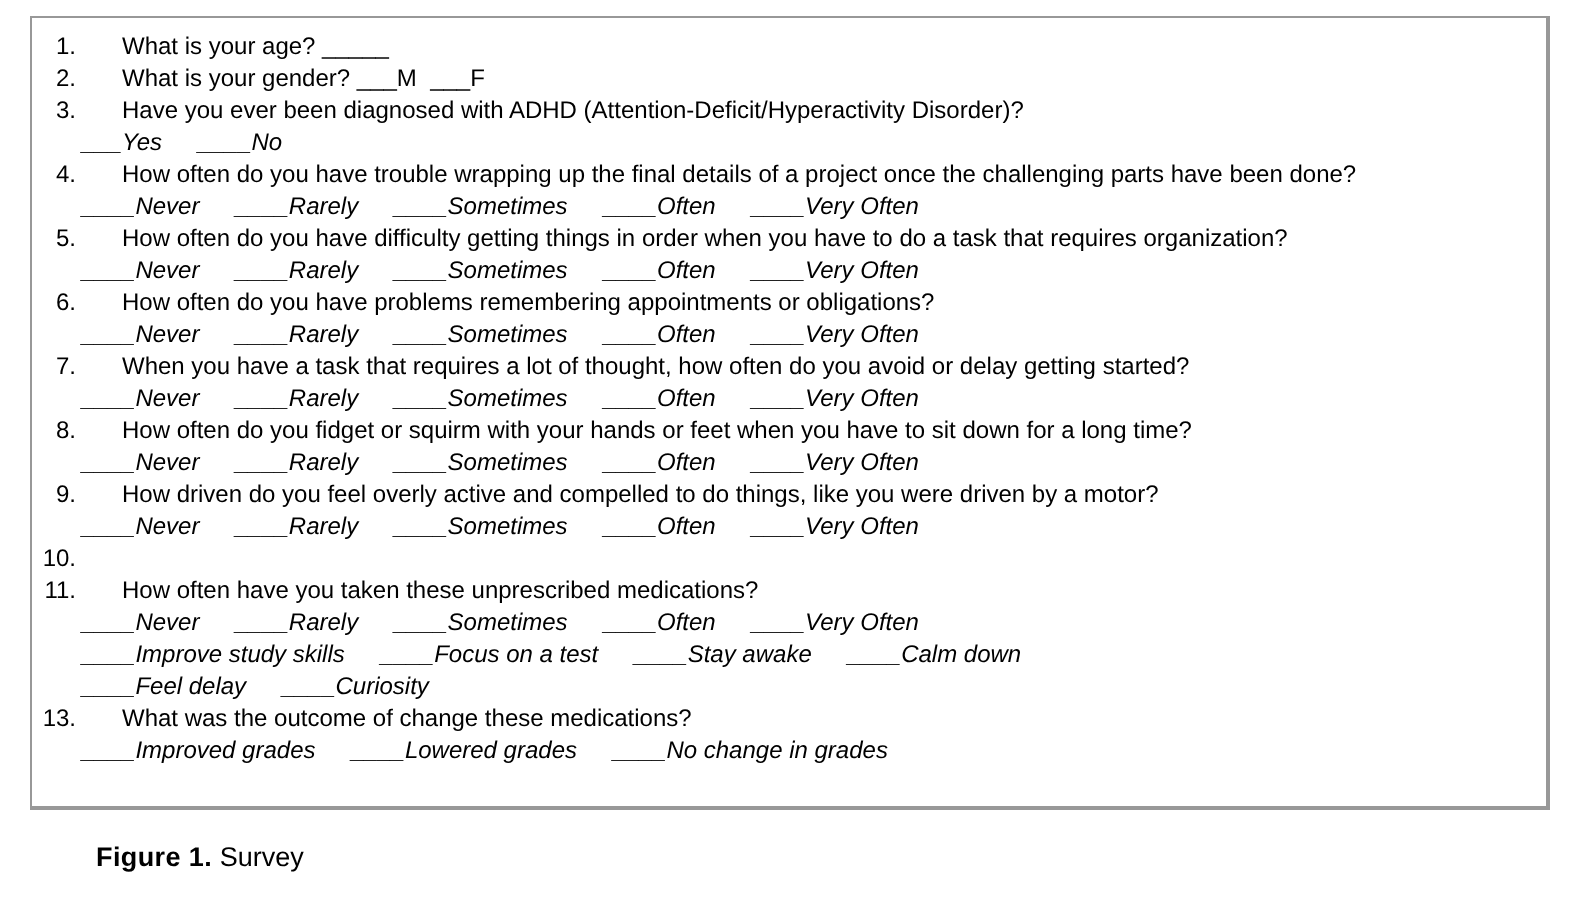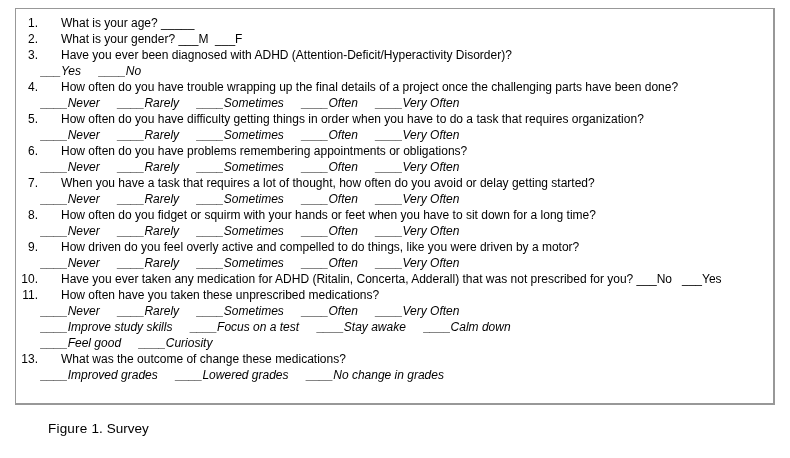--- a/index.html
+++ b/index.html
@@ -54,21 +54,21 @@
     font-style: italic;
   }
   .figure-caption {
     position: absolute;
     left: 16px;
     top: 420px;
     font-size: 13.5px;
     line-height: 18px;
   }
   .cap-label {
-    font-weight: normal;
+    font-weight: bold;
     letter-spacing: 0.2px;
     padding-left: 32px;
   }
 </style>
 </head>
 <body>
 
 <div class="survey-box">
   <div id="question-list">
       <div class="q-row">
@@ -109,29 +109,28 @@
         <span class="q-text">How often do you fidget or squirm with your hands or feet when you have to sit down for a long time?</span>
       </div>
       <div class="a-row"><span class="a-opt">____Never</span><span class="a-opt">____Rarely</span><span class="a-opt">____Sometimes</span><span class="a-opt">____Often</span><span class="a-opt">____Very Often</span></div>
       <div class="q-row">
         <span class="q-num">9.</span>
         <span class="q-text">How driven do you feel overly active and compelled to do things, like you were driven by a motor?</span>
       </div>
       <div class="a-row"><span class="a-opt">____Never</span><span class="a-opt">____Rarely</span><span class="a-opt">____Sometimes</span><span class="a-opt">____Often</span><span class="a-opt">____Very Often</span></div>
       <div class="q-row">
         <span class="q-num">10.</span>
-        <span class="q-text">Have you ever taken any medication for ADHD (Ritalin, Concerta, Adderall) that was not prescribed for you? ___No   ___Yes</span>
       </div>
       <div class="q-row">
         <span class="q-num">11.</span>
         <span class="q-text">How often have you taken these unprescribed medications?</span>
       </div>
       <div class="a-row"><span class="a-opt">____Never</span><span class="a-opt">____Rarely</span><span class="a-opt">____Sometimes</span><span class="a-opt">____Often</span><span class="a-opt">____Very Often</span></div>
       <div class="a-row"><span class="a-opt">____Improve study skills</span><span class="a-opt">____Focus on a test</span><span class="a-opt">____Stay awake</span><span class="a-opt">____Calm down</span></div>
-      <div class="a-row"><span class="a-opt">____Feel good</span><span class="a-opt">____Curiosity</span></div>
+      <div class="a-row"><span class="a-opt">____Feel delay</span><span class="a-opt">____Curiosity</span></div>
       <div class="q-row">
         <span class="q-num">13.</span>
         <span class="q-text">What was the outcome of change these medications?</span>
       </div>
       <div class="a-row"><span class="a-opt">____Improved grades</span><span class="a-opt">____Lowered grades</span><span class="a-opt">____No change in grades</span></div>
     </div>
 </div>
 
 <div class="figure-caption">
   <span class="cap-label">Figure 1.</span>

